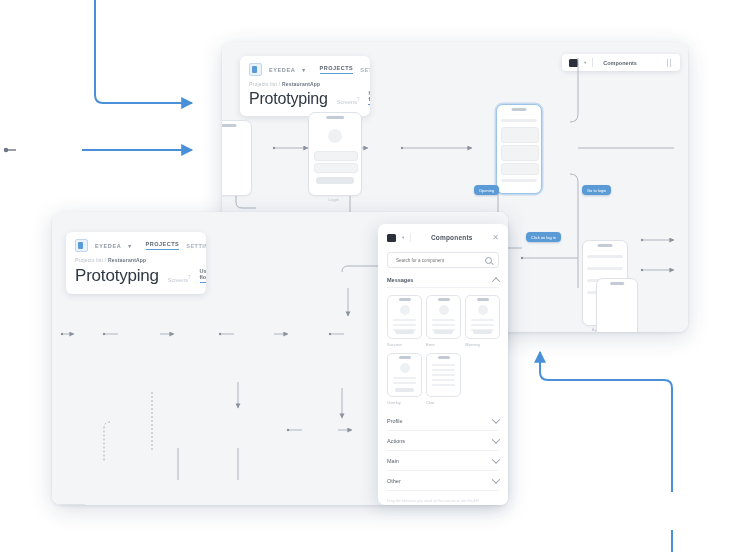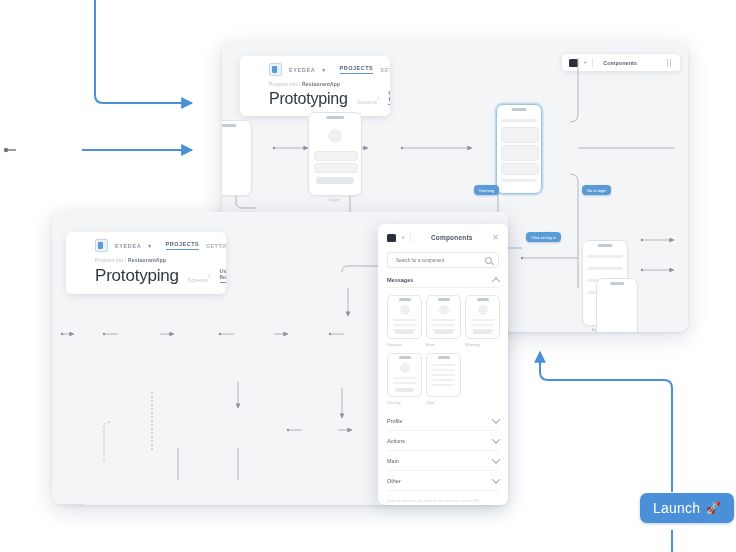--- a/index.html
+++ b/index.html
@@ -48,21 +48,20 @@
     background:#f4f5f7;
   }
 
   
   .appcard{
     position:absolute;
     background:#ffffff;
     border-radius:6px;
     box-shadow:0 2px 7px rgba(30,50,90,.12);
     overflow:hidden;
-    padding-left:20px;
   }
   .apptop{
     display:flex;align-items:center;
     gap:7px;
     padding:7px 9px 5px 9px;
   }
   .logo-badge{
     width:11px;height:11px;border-radius:2px;
     background:#eaf2fb;border:1px solid #bfd8f0;
     position:relative;flex:none;
@@ -475,18 +474,14 @@
       <div class="acc-item">
         <span class="t">Other</span>
         <span class="chev down"></span>
       </div>
     </div>
 
     <div class="p-foot">Drag the elements you need on the canvas or use the API</div>
   </div>
 
 
-  <div class="pill" id="pill-launch">
-    <span>Launch</span>
-    <span class="emo">🚀</span>
-  </div>
 
 </div>
 
 </body></html>

